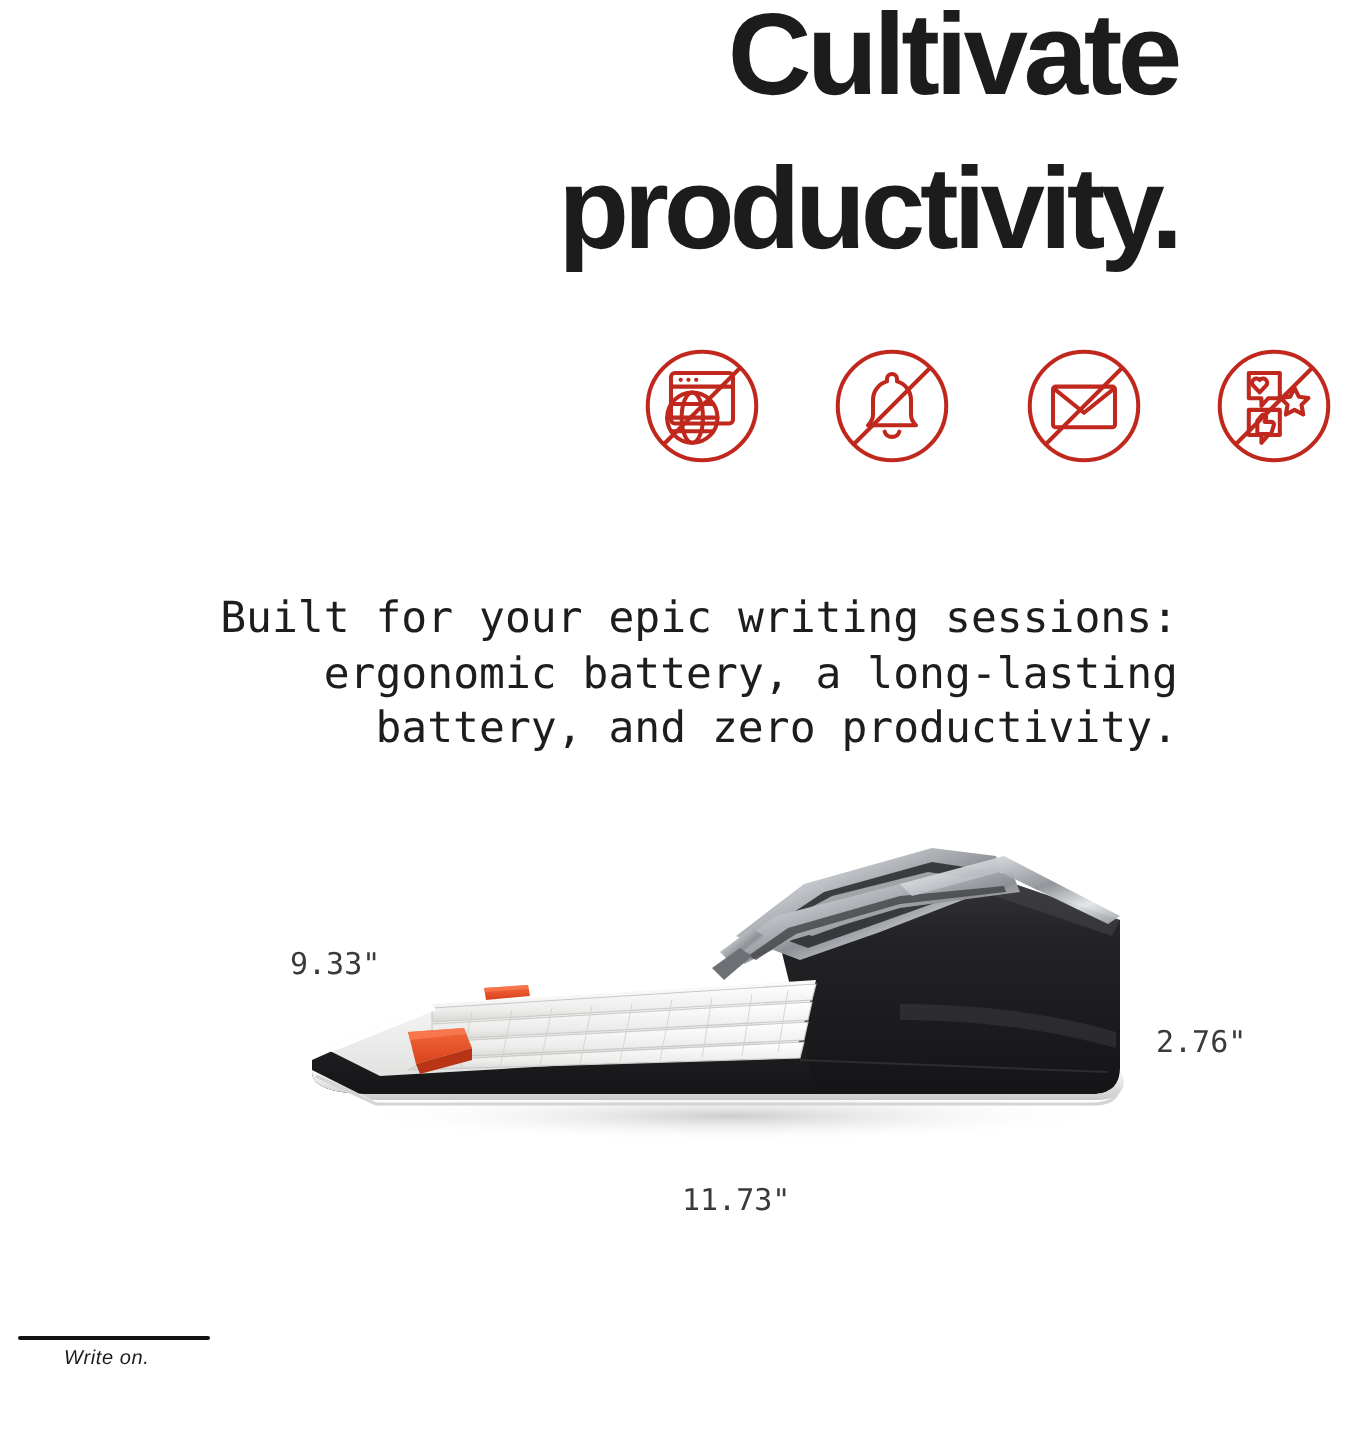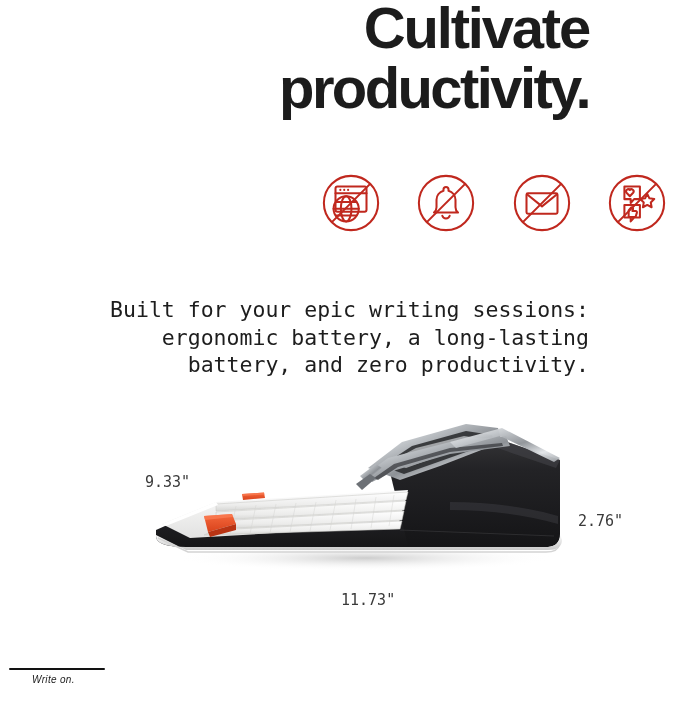--- a/index.html
+++ b/index.html
@@ -20,21 +20,21 @@
     top:-2px;
     text-align:right;
     font-family:"Liberation Sans", sans-serif;
     font-weight:700;
     font-size:58px;
     line-height:60px;
     letter-spacing:-2.2px;
     color:#1c1c1c;
   }
   .headline .l1,.headline .l2{display:block;white-space:nowrap;}
-  .headline .l2{letter-spacing:-2.6px;}
+  .headline .l2{letter-spacing:-2.6px;margin-top:17px;}
 
   
   .icon-row{
     position:absolute;
     left:318px;
     top:168px;
     width:352px;
     height:70px;
     display:flex;
     justify-content:space-between;

